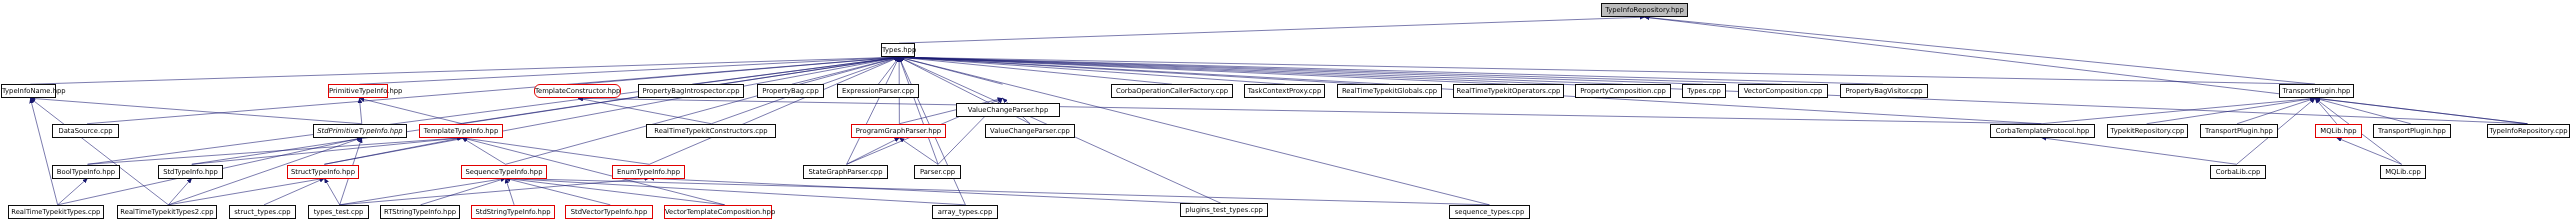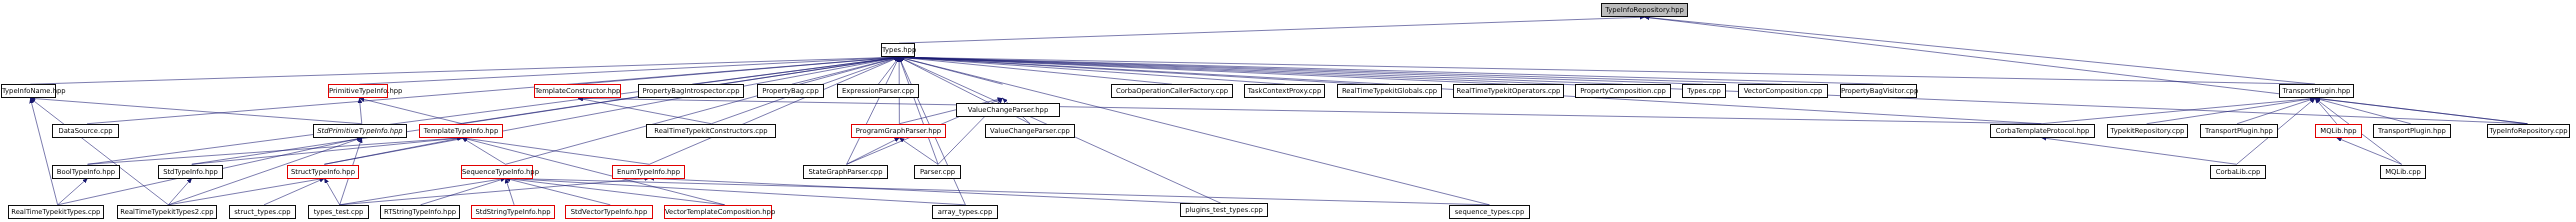--- a/index.html
+++ b/index.html
@@ -114,50 +114,50 @@
       <line x1="4298.5" y1="316" x2="4449.5" y2="189" stroke="#191970" stroke-width="1.1" marker-end="url(#arrow)"></line>
       <line x1="4616" y1="316" x2="4449.5" y2="189" stroke="#191970" stroke-width="1.1" marker-end="url(#arrow)"></line>
       <line x1="4298.5" y1="316" x2="3923.5" y2="265" stroke="#191970" stroke-width="1.1" marker-end="url(#arrow)"></line>
       <line x1="4616" y1="316" x2="4491" y2="265" stroke="#191970" stroke-width="1.1" marker-end="url(#arrow)"></line>
     </svg>
 
 <div class="node root" style="left: 1601px; top: 3.1px; width: 87px;">TypeInfoRepository.hpp</div>
     <div class="node" style="left: 881px; top: 43px; width: 34px;">Types.hpp</div>
     <div class="node" style="left: 1px; top: 84px; width: 55px;">TypeInfoName.hpp</div>
     <div class="node truncated" style="left: 328px; top: 84px; width: 60px;">PrimitiveTypeInfo.hpp</div>
-    <div class="node truncated" style="left: 534px; top: 84px; width: 87px;">TemplateConstructor.hpp</div>
+    <div class="node truncated" style="left: 534px; top: 84px; width: 87px; border-radius: 6px;">TemplateConstructor.hpp</div>
     <div class="node" style="left: 638px; top: 84px; width: 106px;">PropertyBagIntrospector.cpp</div>
     <div class="node" style="left: 757px; top: 84px; width: 67px;">PropertyBag.cpp</div>
     <div class="node" style="left: 837px; top: 84px; width: 82px;">ExpressionParser.cpp</div>
     <div class="node" style="left: 956px; top: 84px; width: 104px; margin-top: 19px;">ValueChangeParser.hpp</div>
     <div class="node" style="left: 1111px; top: 84px; width: 122px;">CorbaOperationCallerFactory.cpp</div>
     <div class="node" style="left: 1244px; top: 84px; width: 81px;">TaskContextProxy.cpp</div>
     <div class="node" style="left: 1337px; top: 84px; width: 105px;">RealTimeTypekitGlobals.cpp</div>
     <div class="node" style="left: 1453px; top: 84px; width: 111px;">RealTimeTypekitOperators.cpp</div>
     <div class="node" style="left: 1575px; top: 84px; width: 96px;">PropertyComposition.cpp</div>
     <div class="node" style="left: 1682px; top: 84px; width: 44px;">Types.cpp</div>
     <div class="node" style="left: 1738px; top: 84px; width: 90px;">VectorComposition.cpp</div>
-    <div class="node" style="left: 1840px; top: 84px; width: 77px;">PropertyBagVisitor.cpp</div>
+    <div class="node" style="left: 1840px; top: 84px; width: 88px;">PropertyBagVisitor.cpp</div>
     <div class="node" style="left: 2279px; top: 84px; width: 75px;">TransportPlugin.hpp</div>
     <div class="node" style="left: 52px; top: 124px; width: 67px;">DataSource.cpp</div>
     <div class="node" style="left: 313px; top: 124px; width: 94px; font-style: italic;">StdPrimitiveTypeInfo.hpp</div>
     <div class="node truncated" style="left: 419px; top: 124px; width: 84px;">TemplateTypeInfo.hpp</div>
     <div class="node" style="left: 646px; top: 124px; width: 130px;">RealTimeTypekitConstructors.cpp</div>
     <div class="node truncated" style="left: 851px; top: 124px; width: 95px;">ProgramGraphParser.hpp</div>
     <div class="node" style="left: 985px; top: 124px; width: 90px;">ValueChangeParser.cpp</div>
     <div class="node" style="left: 1990px; top: 124px; width: 105px;">CorbaTemplateProtocol.hpp</div>
     <div class="node" style="left: 2107px; top: 124px; width: 81px;">TypekitRepository.cpp</div>
     <div class="node" style="left: 2200px; top: 124px; width: 78px;">TransportPlugin.hpp</div>
     <div class="node truncated" style="left: 2315px; top: 124px; width: 47px;">MQLib.hpp</div>
     <div class="node" style="left: 2373px; top: 124px; width: 78px;">TransportPlugin.hpp</div>
     <div class="node" style="left: 2487px; top: 124px; width: 83px;">TypeInfoRepository.cpp</div>
     <div class="node" style="left: 52px; top: 165px; width: 68px;">BoolTypeInfo.hpp</div>
     <div class="node" style="left: 158px; top: 165px; width: 65px;">StdTypeInfo.hpp</div>
     <div class="node truncated" style="left: 287px; top: 165px; width: 72px;">StructTypeInfo.hpp</div>
-    <div class="node truncated" style="left: 461px; top: 165px; width: 72px;">SequenceTypeInfo.hpp</div>
+    <div class="node truncated" style="left: 461px; top: 165px; width: 86px;">SequenceTypeInfo.hpp</div>
     <div class="node truncated" style="left: 612px; top: 165px; width: 73px;">EnumTypeInfo.hpp</div>
     <div class="node" style="left: 803px; top: 165px; width: 85px;">StateGraphParser.cpp</div>
     <div class="node" style="left: 914px; top: 165px; width: 47px;">Parser.cpp</div>
     <div class="node" style="left: 2210px; top: 165px; width: 56px;">CorbaLib.cpp</div>
     <div class="node" style="left: 2380px; top: 165px; width: 46px;">MQLib.cpp</div>
     <div class="node" style="left: 7.8px; top: 205px; width: 96px;">RealTimeTypekitTypes.cpp</div>
     <div class="node" style="left: 117px; top: 205px; width: 100px;">RealTimeTypekitTypes2.cpp</div>
     <div class="node" style="left: 229px; top: 205px; width: 67px;">struct_types.cpp</div>
     <div class="node" style="left: 308px; top: 205px; width: 61px;">types_test.cpp</div>
     <div class="node" style="left: 380px; top: 205px; width: 80px;">RTStringTypeInfo.hpp</div>

